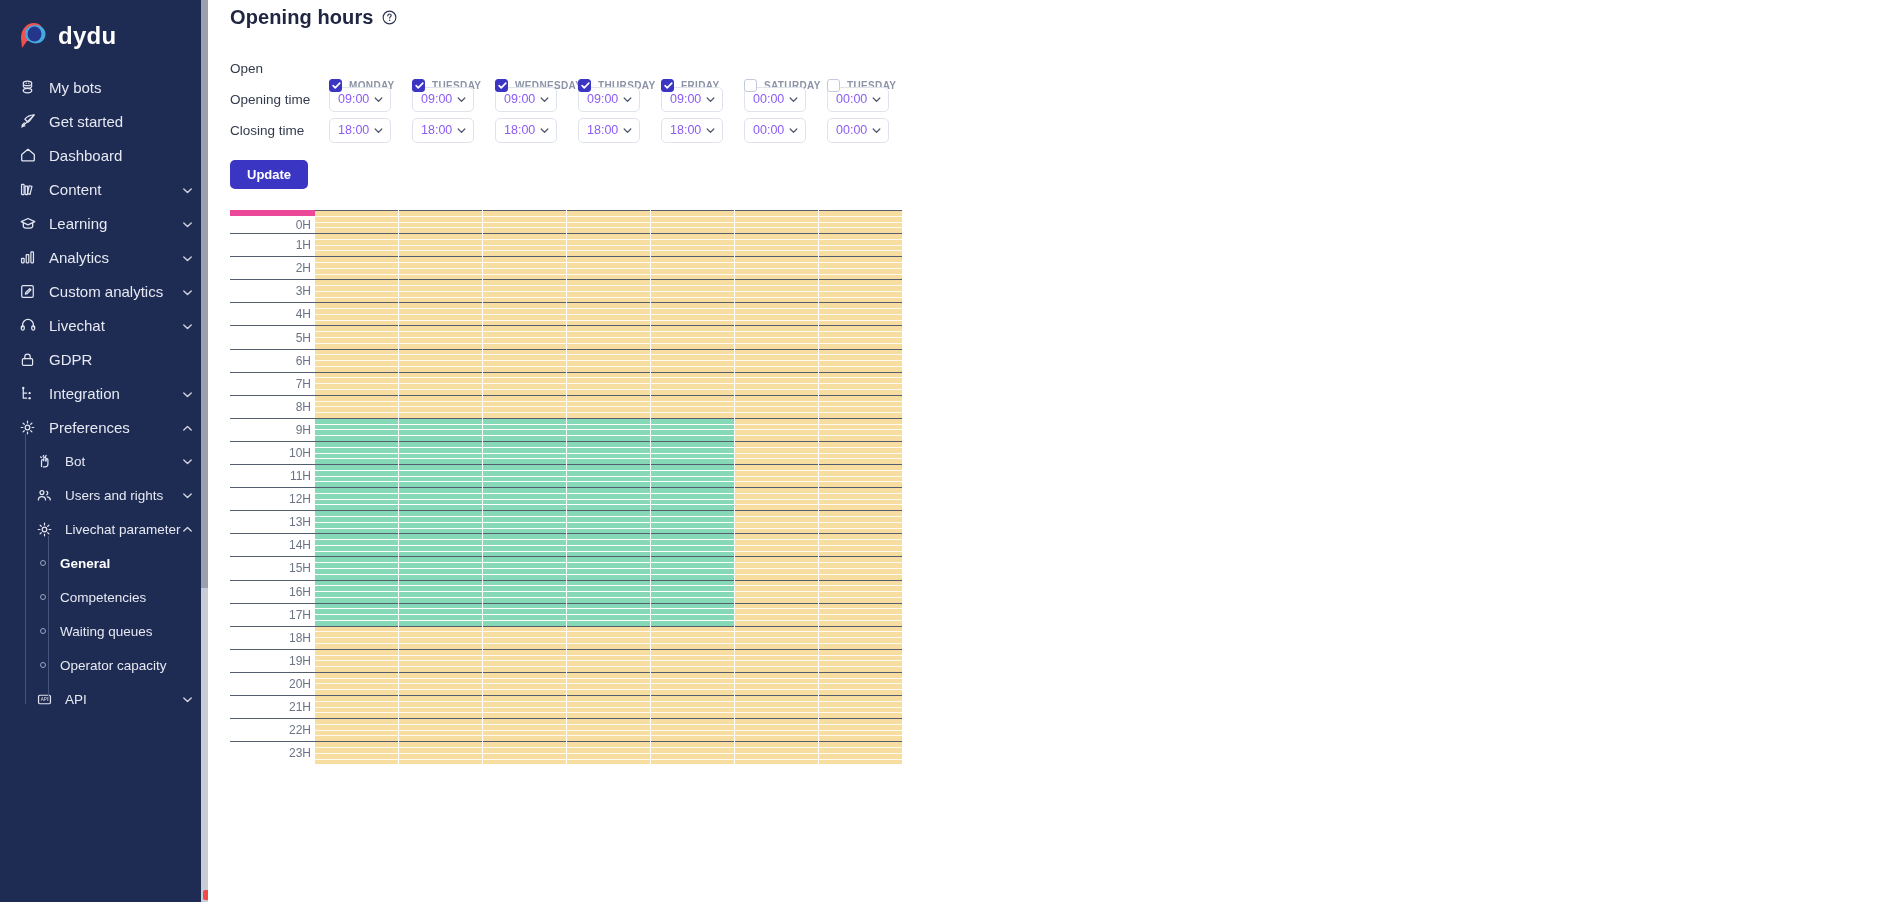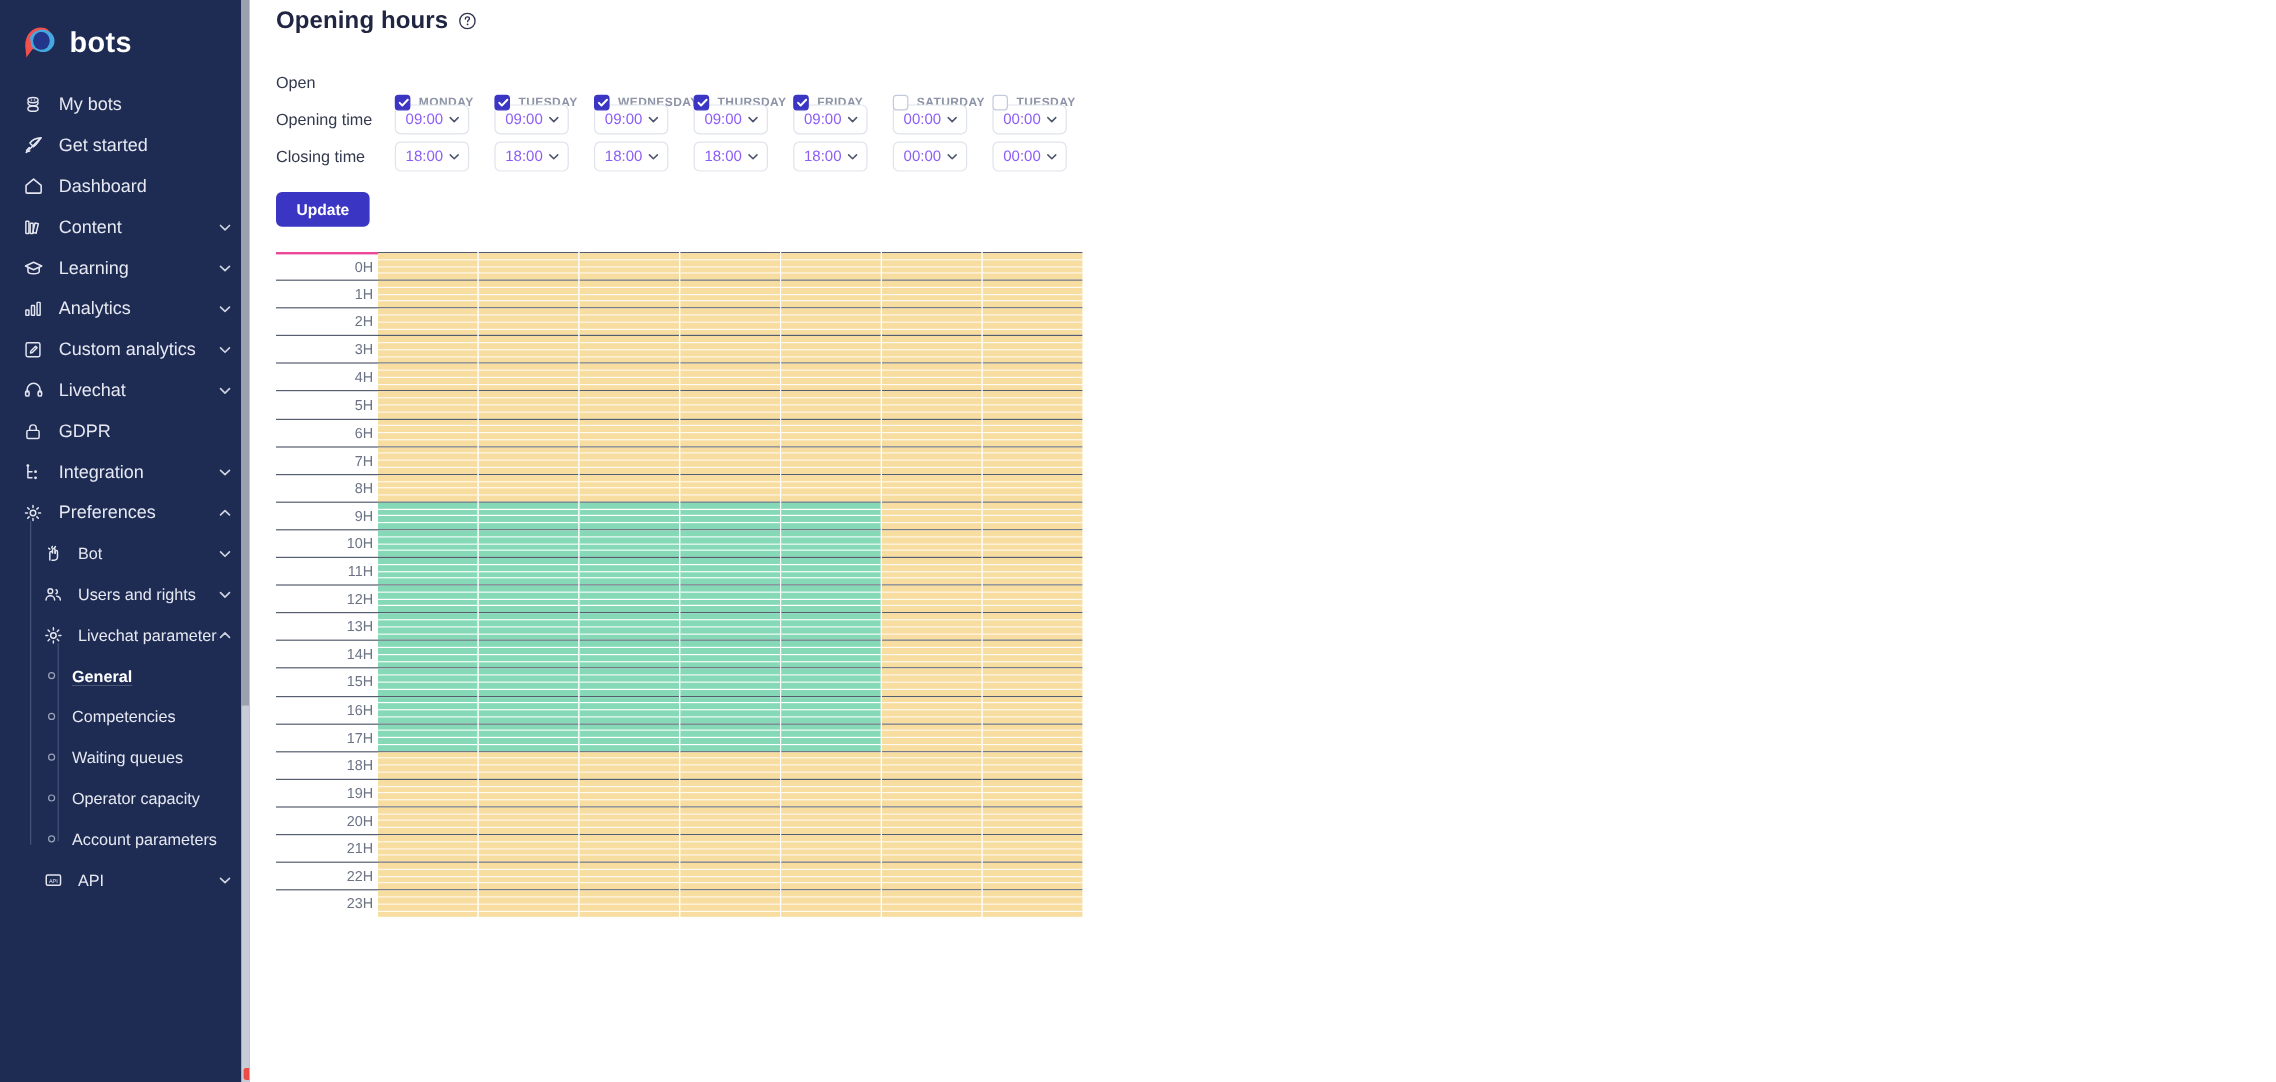--- a/index.html
+++ b/index.html
@@ -97,21 +97,21 @@
   .sched { margin-top:21px; width:672px; position:relative; }
   .hour-row { display:flex; height:23.1px; position:relative; }
   .hour-label {
     width:85px; min-width:85px;
     display:flex; align-items:center; justify-content:flex-end;
     padding-right:4px;
     font-size:12px; color:#6b7384;
     border-top:1px solid #555e6e;
     background:#fff;
   }
-  .hour-row:first-child .hour-label { border-top:2px solid #ec4899; }
+  .hour-row:first-child .hour-label { border-top:6px solid #ec4899; }
   .daycols { flex:1; display:flex; }
   .daycol { flex:1; position:relative; border-left:1px solid #ffffff; display:flex; flex-direction:column; }
   .daycol:first-child { border-left:none; }
   .daycol .topline { height:1px; background:#555e6e; width:100%; }
   .slot { flex:1; border-bottom:1px solid #fdfcf8; }
   .slot.open  { background:#86d9b6; border-bottom-color:#ffffff; }
   .slot.closed{ background:#f8dda1; border-bottom-color:#fffaf0; }
   .slot:last-child { border-bottom:none; }
 </style>
 </head>
@@ -122,21 +122,21 @@
   <aside class="sidebar">
 
     <div class="brand">
       <span class="brand-logo">
         <svg viewBox="0 0 34 34" width="34" height="34">
           <path d="M5 19 C5 10, 11 4, 18 4 C24 4, 27 8, 27 13 C27 19, 22 22, 17 22 L11 22 L6 29 Z" fill="#f0514f"></path>
           <path d="M9 12 C13 5, 22 4, 27 9 C31 13, 30 20, 25 23 C20 26, 13 24, 10 19 Z" fill="#45a8e0"></path>
           <ellipse cx="18.5" cy="15" rx="7" ry="7.5" fill="#23368c"></ellipse>
         </svg>
       </span>
-      <span class="brand-word">bots</span>
+      <span class="brand-word">dydu</span>
     </div>
 
     <nav class="nav" id="nav">
         <div class="nav-item lvl1">
           <span class="ico">
             <svg viewBox="0 0 20 20" width="17" height="17">
               <ellipse cx="10" cy="5.2" rx="5" ry="2.6" fill="none" stroke="#e3e6f0" stroke-width="1.45" stroke-linecap="round" stroke-linejoin="round"></ellipse>
               <path d="M5 7.5c0 2 1 3.3 5 3.3s5-1.3 5-3.3" fill="none" stroke="#e3e6f0" stroke-width="1.45" stroke-linecap="round" stroke-linejoin="round"></path>
               <ellipse cx="10" cy="13.6" rx="5" ry="2.6" fill="none" stroke="#e3e6f0" stroke-width="1.45" stroke-linecap="round" stroke-linejoin="round"></ellipse>
               <circle cx="8.5" cy="5" r=".75" fill="#e3e6f0"></circle>
@@ -309,24 +309,20 @@
           <span class="lbl">Competencies</span>
         </div>
         <div class="nav-item lvl3">
           <span class="dot"></span>
           <span class="lbl">Waiting queues</span>
         </div>
         <div class="nav-item lvl3">
           <span class="dot"></span>
           <span class="lbl">Operator capacity</span>
         </div>
-        <div class="nav-item lvl3">
-          <span class="dot"></span>
-          <span class="lbl">Account parameters</span>
-        </div>
         <div class="nav-item lvl2">
           <span class="ico">
             <svg viewBox="0 0 20 20" width="17" height="17">
               <rect x="3" y="5" width="14" height="10" rx="1.4" fill="none" stroke="#e3e6f0" stroke-width="1.45" stroke-linecap="round" stroke-linejoin="round"></rect>
               <text x="10" y="12.3" text-anchor="middle" font-size="5.4" font-family="Liberation Sans, sans-serif" fill="#e3e6f0" stroke="none">API</text>
             </svg>
           </span>
           <span class="lbl">API</span>
           <span class="chev"><svg viewBox="0 0 14 14" width="13" height="13">
               <path d="M3 5.3 7 9.2l4-3.9" fill="none" stroke="#e3e6f0" stroke-width="1.5" stroke-linecap="round" stroke-linejoin="round"></path>

